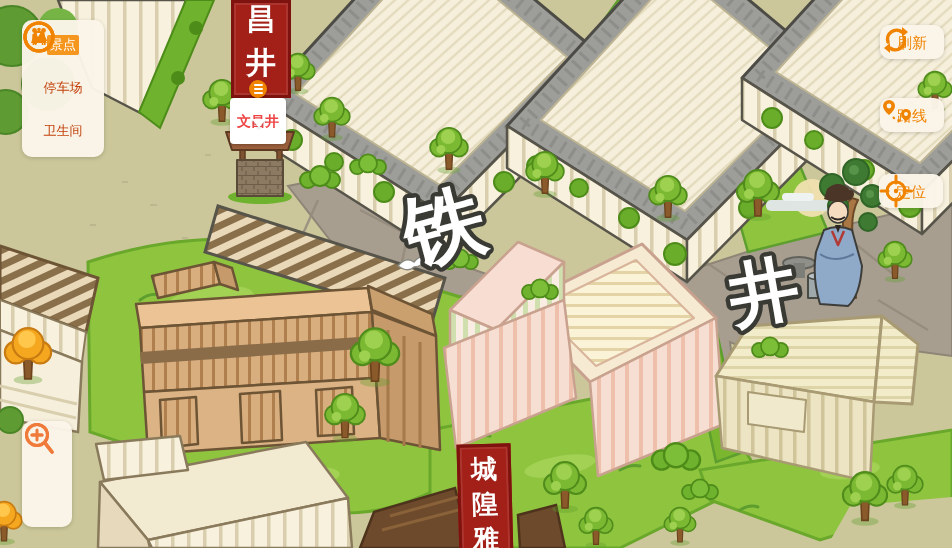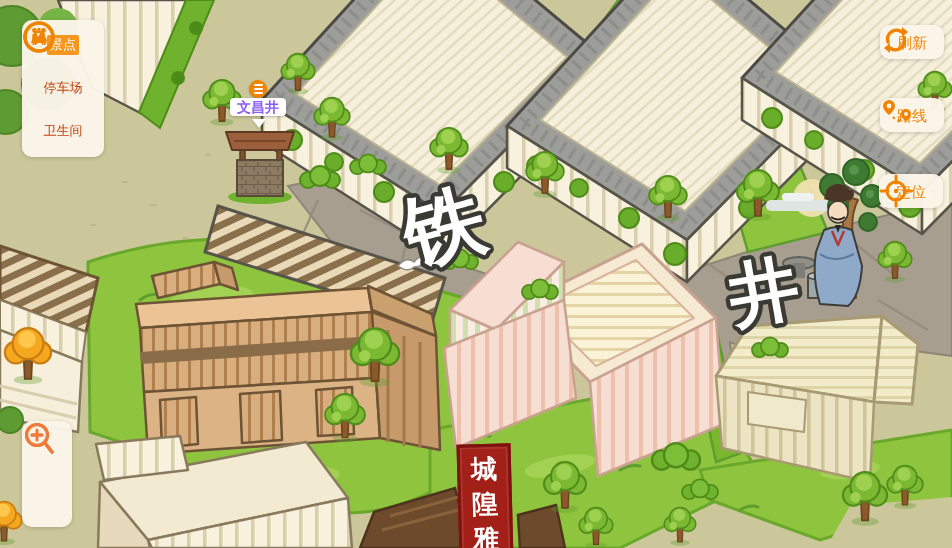--- a/index.html
+++ b/index.html
@@ -19,22 +19,22 @@
           display:flex;justify-content:center;overflow:hidden;}
   .banner span{display:block;width:1.15em;text-align:center;word-break:break-all;}
   .banner-top{left:231px;top:0;width:54px;height:92px;font-size:30px;}
   .banner-top span{line-height:44px;margin-top:-6px;}
   .banner-bottom{left:458px;top:444px;width:48px;height:110px;font-size:26px;transform:rotate(-1.5deg);}
   .banner-bottom span{line-height:35px;margin-top:5px;}
   .poi-marker{left:249px;top:80px;width:18px;height:18px;border-radius:50%;background:#f08300;
               box-shadow:0 1px 2px rgba(0,0,0,.3);display:flex;flex-direction:column;
               justify-content:center;align-items:center;gap:2px;cursor:pointer;}
   .poi-marker i{display:block;width:9px;height:2px;background:#fff;border-radius:1px;}
-  .poi-label{left:230px;top:98px;background:#fff;border-radius:4px;padding:0 7px;
-             color:#8b5cf6;font-size:14px;font-weight:bold;line-height:18px;
+  .poi-label{left:230px;top:98px;background:#fff;border-radius:4px;padding:14px 7px;
+             color:#ef4444;font-size:14px;font-weight:bold;line-height:18px;
              box-shadow:0 1px 3px rgba(0,0,0,.25);cursor:pointer;}
   .poi-pointer{left:252px;top:119px;width:0;height:0;border:7px solid transparent;
                border-top:9px solid #ffffff;filter:drop-shadow(0 1px 1px rgba(0,0,0,.2));}
   
   .panel{position:absolute;background:rgba(251,245,233,.97);border-radius:10px;
          box-shadow:0 1px 4px rgba(0,0,0,.18);}
   .sidebar{left:22px;top:20px;width:50px;padding:12px 16px 16px;display:flex;flex-direction:column;
            align-items:center;gap:20px;}
   .side-item{display:flex;flex-direction:column;align-items:center;gap:3px;cursor:pointer;}
   .side-item .lbl{font-size:13px;color:#c2410c;white-space:nowrap;line-height:18px;padding:1px 3px;}
@@ -322,20 +322,23 @@
     <path d="M831,217 q7,5 14,0" stroke="#2e2620" stroke-width="2" fill="none"></path>
     <path d="M835,225 l6,0 l-3,8 Z" fill="#2e2620"></path>
   </g>
 
   <path d="M398,266 q8,-10 16,-4 q6,-8 13,-4 q-4,9 -13,9 q-6,6 -16,-1 Z" fill="#ffffff" stroke="#8a8a80" stroke-width="1.5"></path>
 
   <text class="street-char" x="444" y="254" font-size="80" transform="rotate(-15 444 226)">铁</text>
   <text class="street-char" x="764" y="316" font-size="70" transform="rotate(-10 764 291)">井</text>
 </svg>
 
+<div class="abs banner banner-top">
+  <span>昌井</span>
+</div>
 <div class="abs poi-marker">
       <i></i>
       <i></i>
       <i></i>
     </div>
 <div class="abs poi-label">文昌井</div>
 <div class="abs poi-pointer"></div>
 
 <div class="abs banner banner-bottom">
   <span>城隍雅</span>

